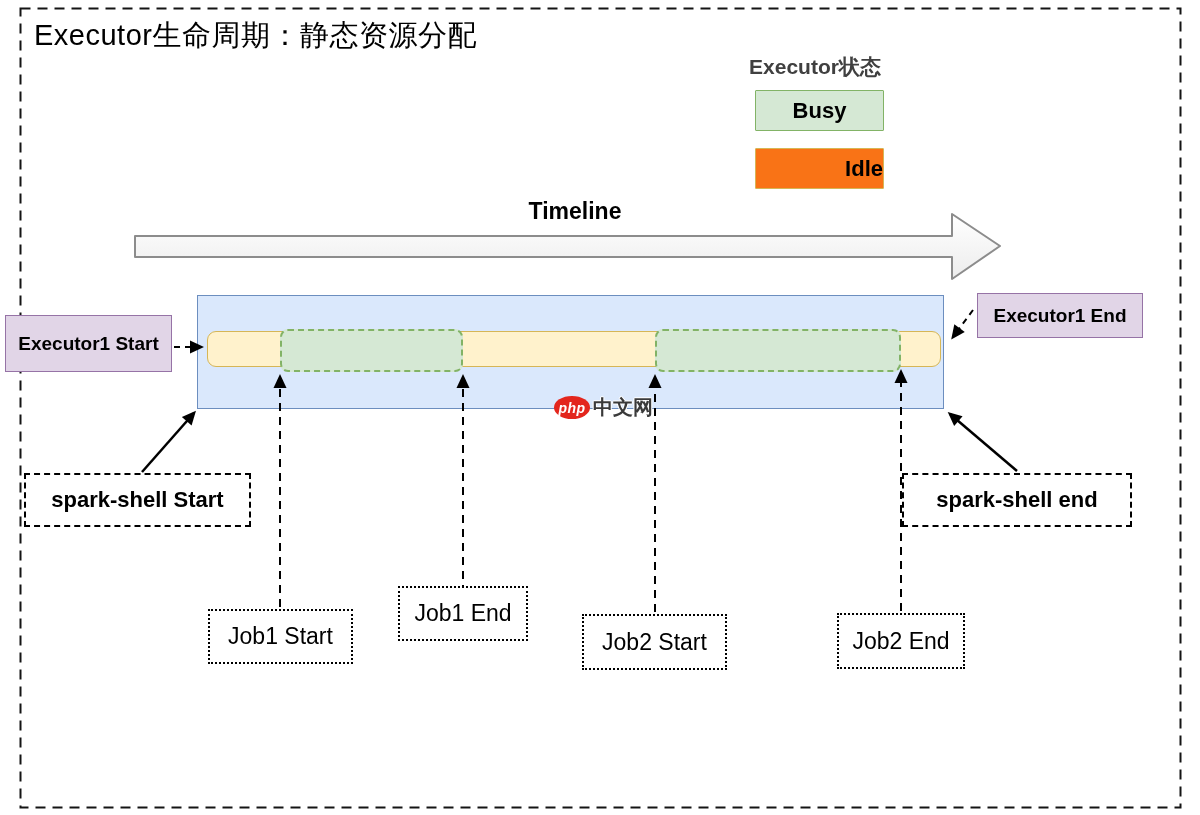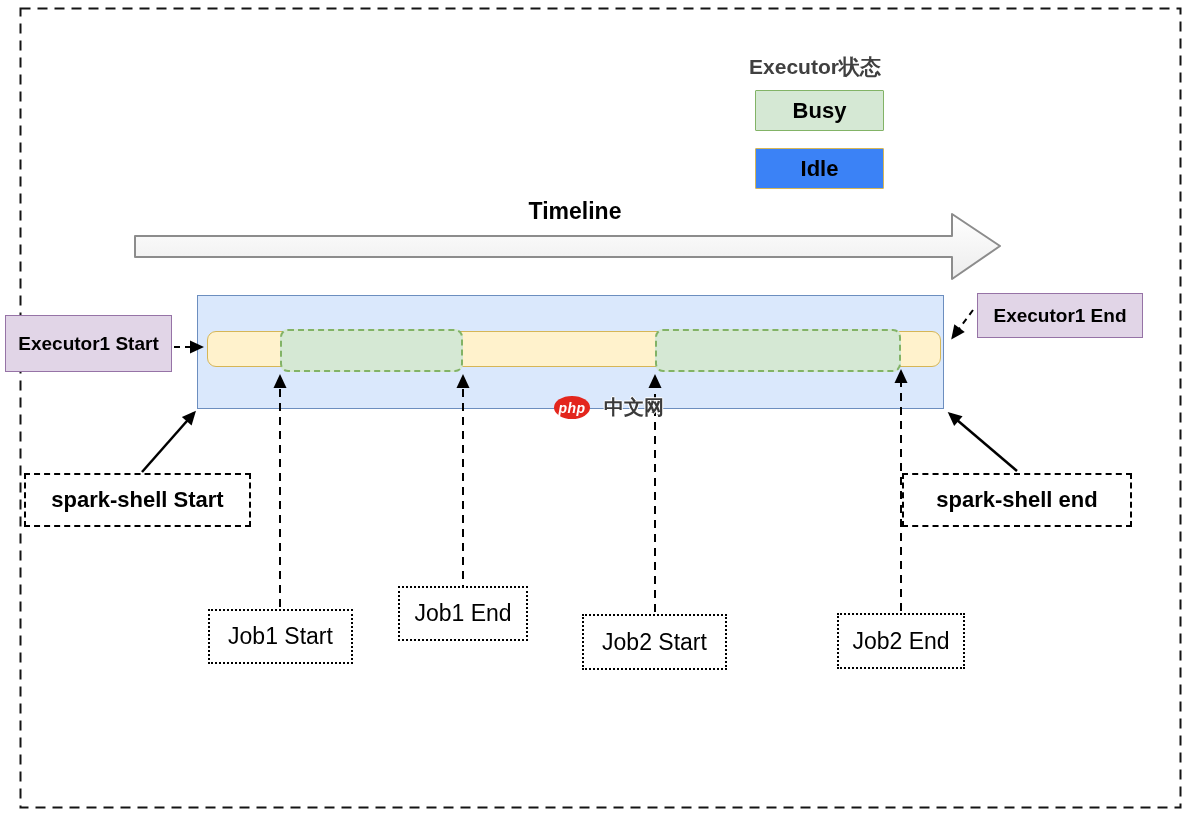--- a/index.html
+++ b/index.html
@@ -9,21 +9,21 @@
   }
   .abs{position:absolute;}
   svg.layer{position:absolute;left:0;top:0;width:1200px;height:815px;pointer-events:none;}
 
   .page-title{left:34px;top:16px;font-size:29px;font-weight:400;letter-spacing:0.5px;}
 
   .legend-title{left:740px;top:53px;width:150px;text-align:center;font-size:21px;font-weight:bold;color:#404040;}
   .legend-box{width:127px;height:39px;border-radius:1px;display:flex;align-items:center;justify-content:center;
               font-size:22px;font-weight:bold;}
   .legend-busy{left:755px;top:90px;background:#d5e8d4;border:1.5px solid #82b366;}
-  .legend-idle{left:755px;top:148px;background:#3b82f6;border:1.5px solid #d6b656;}
+  .legend-idle{left:755px;top:148px;background:#f97316;border:1.5px solid #d6b656;justify-content:flex-end;}
 
   .timeline-label{left:475px;top:198px;width:200px;text-align:center;font-size:23px;font-weight:bold;}
 
   .exec-container{left:197px;top:295px;width:747px;height:114px;background:#dae8fc;border:1.5px solid #6c8ebf;box-sizing:border-box;}
   .idle-bar{left:207px;top:331px;width:734px;height:36px;background:#fff2cc;border:1.5px solid #d6b656;border-radius:9px;box-sizing:border-box;}
   .busy-seg{top:329px;height:43px;background:#d5e8d4;border:2px dashed #82b366;border-radius:8px;box-sizing:border-box;}
   .busy1{left:280px;width:183px;}
   .busy2{left:655px;width:246px;}
 
   .purple-box{background:#e1d5e7;border:1.5px solid #9673a6;display:flex;align-items:center;justify-content:center;
@@ -36,21 +36,21 @@
   .ss-start{left:24px;top:473px;width:227px;height:54px;}
   .ss-end{left:902px;top:473px;width:230px;height:54px;}
 
   .job-box{background:#fff;border:2px dotted #000;display:flex;align-items:center;justify-content:center;
            font-size:23px;font-weight:400;box-sizing:border-box;}
   .job1s{left:208px;top:609px;width:145px;height:55px;}
   .job1e{left:398px;top:586px;width:130px;height:55px;}
   .job2s{left:582px;top:614px;width:145px;height:56px;}
   .job2e{left:837px;top:613px;width:128px;height:56px;}
 
-  .watermark{left:554px;top:394px;display:flex;align-items:center;gap:14px;}
+  .watermark{left:554px;top:394px;display:flex;align-items:center;gap:3px;}
   .wm-badge{display:inline-flex;align-items:center;justify-content:center;width:36px;height:23px;border-radius:50%;
             background:#e3261d;color:#fff;font-size:14px;font-weight:bold;font-style:italic;letter-spacing:0.5px;}
   .wm-text{font-size:20px;font-weight:bold;color:#3a3a3a;
            text-shadow:-1px 0 #fff,1px 0 #fff,0 -1px #fff,0 1px #fff;}
 </style>
 </head>
 <body>
 
 <div class="canvas">
 
@@ -79,20 +79,21 @@
     <line x1="174" y1="347" x2="201" y2="347" stroke="#000" stroke-width="2" stroke-dasharray="6,5" marker-end="url(#ah)"></line>
     <line x1="973" y1="310" x2="953" y2="337" stroke="#000" stroke-width="2" stroke-dasharray="6,5" marker-end="url(#ah)"></line>
     <line x1="142" y1="472" x2="194" y2="413" stroke="#000" stroke-width="2.5" marker-end="url(#ah)"></line>
     <line x1="1017" y1="471" x2="950" y2="414" stroke="#000" stroke-width="2.5" marker-end="url(#ah)"></line>
     <line x1="280" y1="607" x2="280" y2="377" stroke="#000" stroke-width="2" stroke-dasharray="8,6" marker-end="url(#ah)"></line>
     <line x1="463" y1="607" x2="463" y2="377" stroke="#000" stroke-width="2" stroke-dasharray="8,6" marker-end="url(#ah)"></line>
     <line x1="655" y1="612" x2="655" y2="377" stroke="#000" stroke-width="2" stroke-dasharray="8,6" marker-end="url(#ah)"></line>
     <line x1="901" y1="611" x2="901" y2="372" stroke="#000" stroke-width="2" stroke-dasharray="8,6" marker-end="url(#ah)"></line>
   </svg>
 
+  <div class="abs page-title">Executor生命周期：静态资源分配</div>
 
   <div class="abs legend-title">Executor状态</div>
   <div class="abs legend-box legend-busy">
     <span>Busy</span>
   </div>
   <div class="abs legend-box legend-idle">
     <span>Idle</span>
   </div>
 
   <div class="abs timeline-label">Timeline</div>

